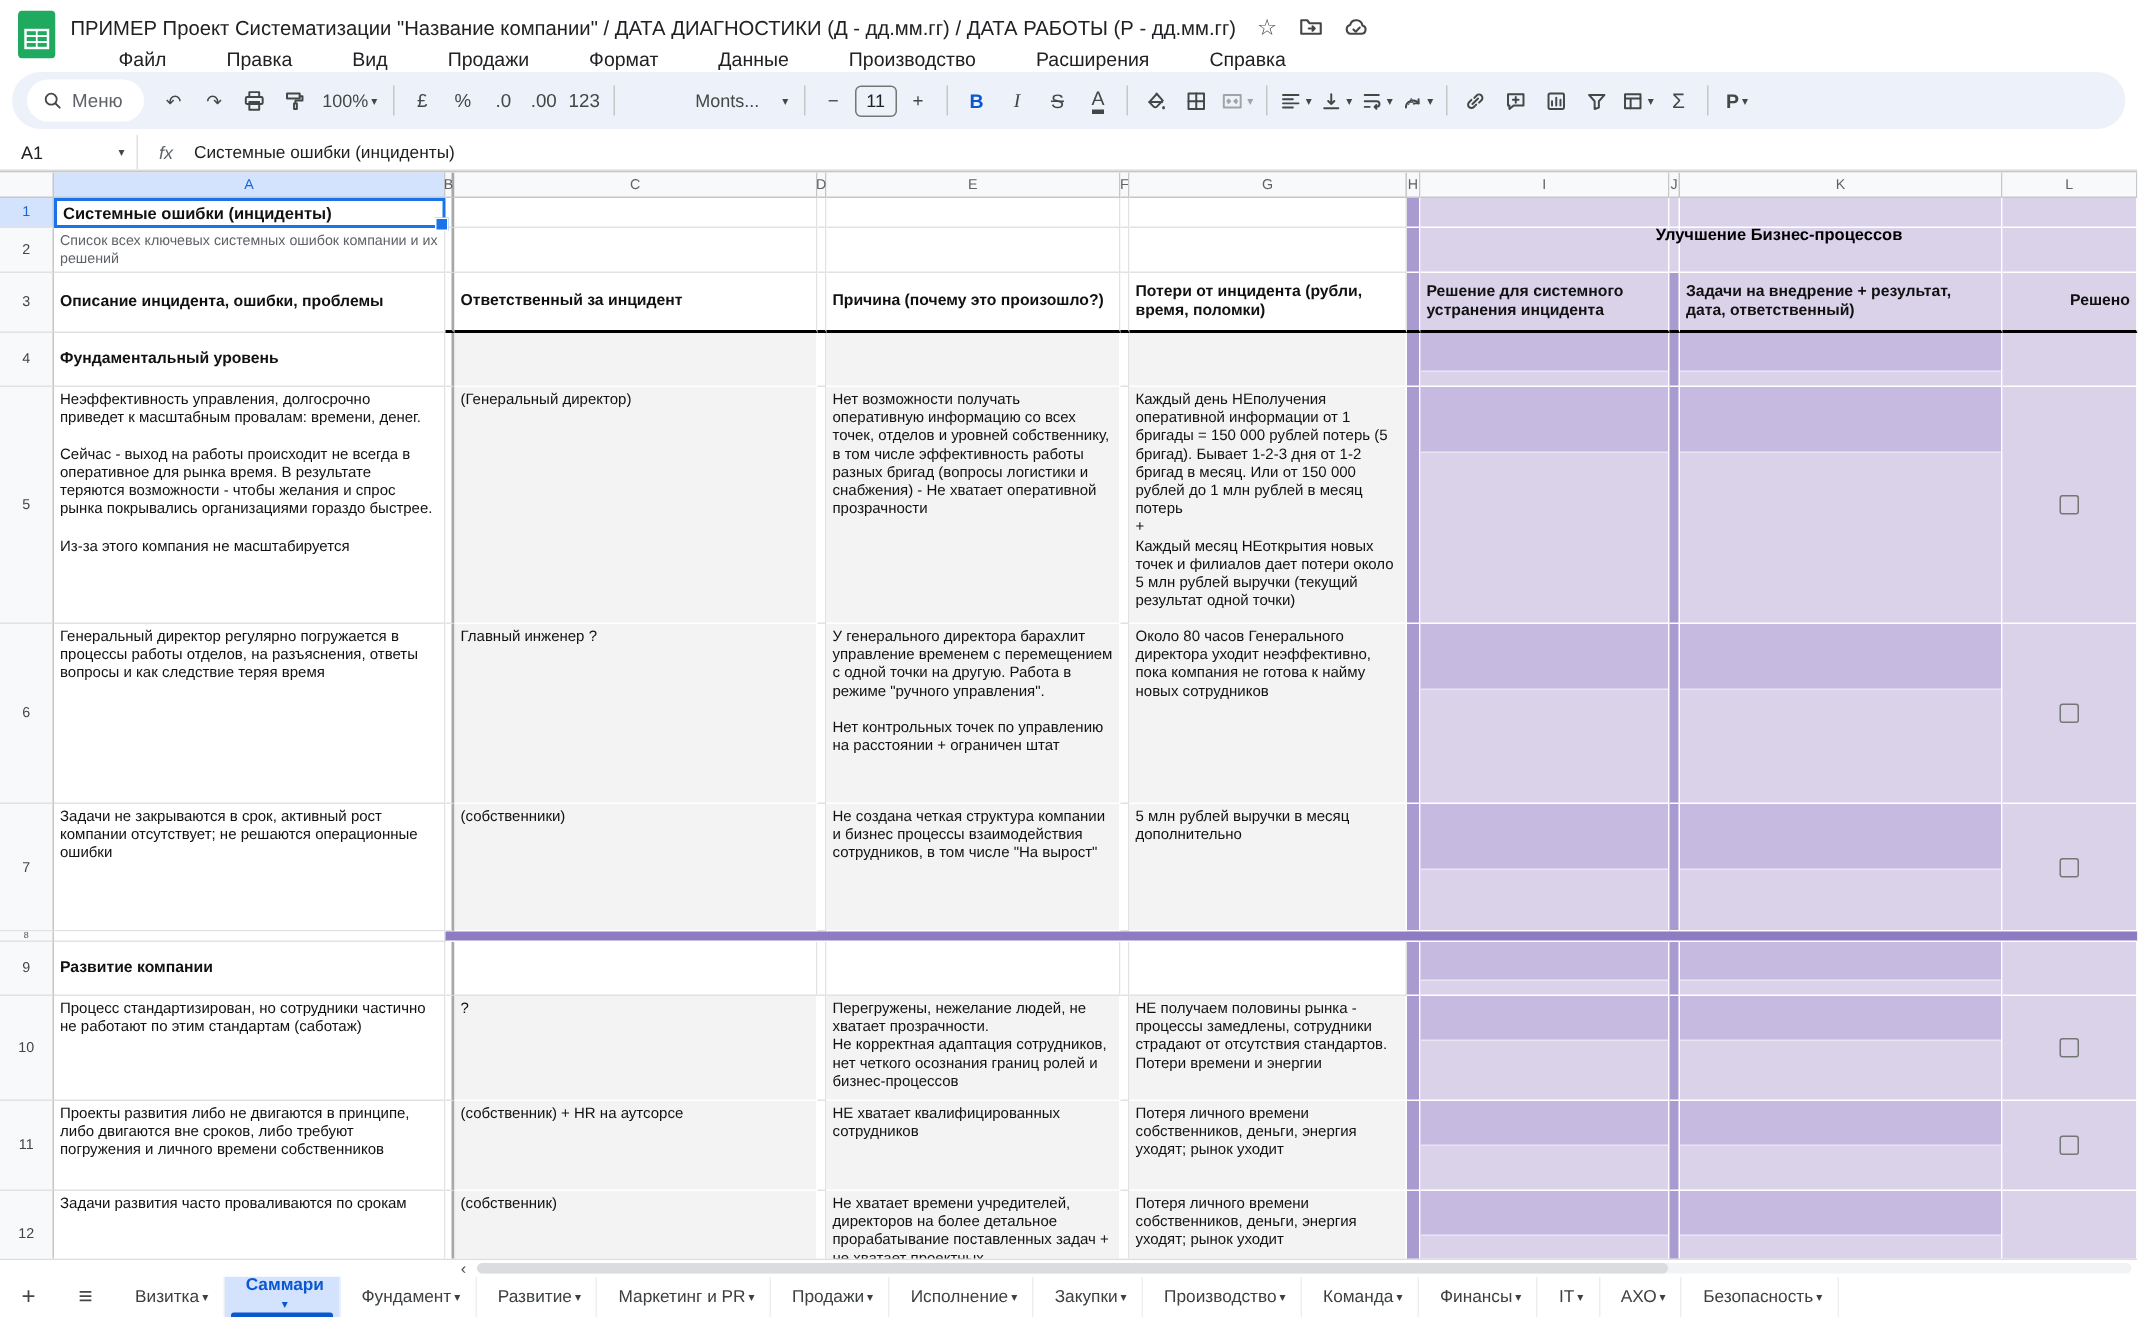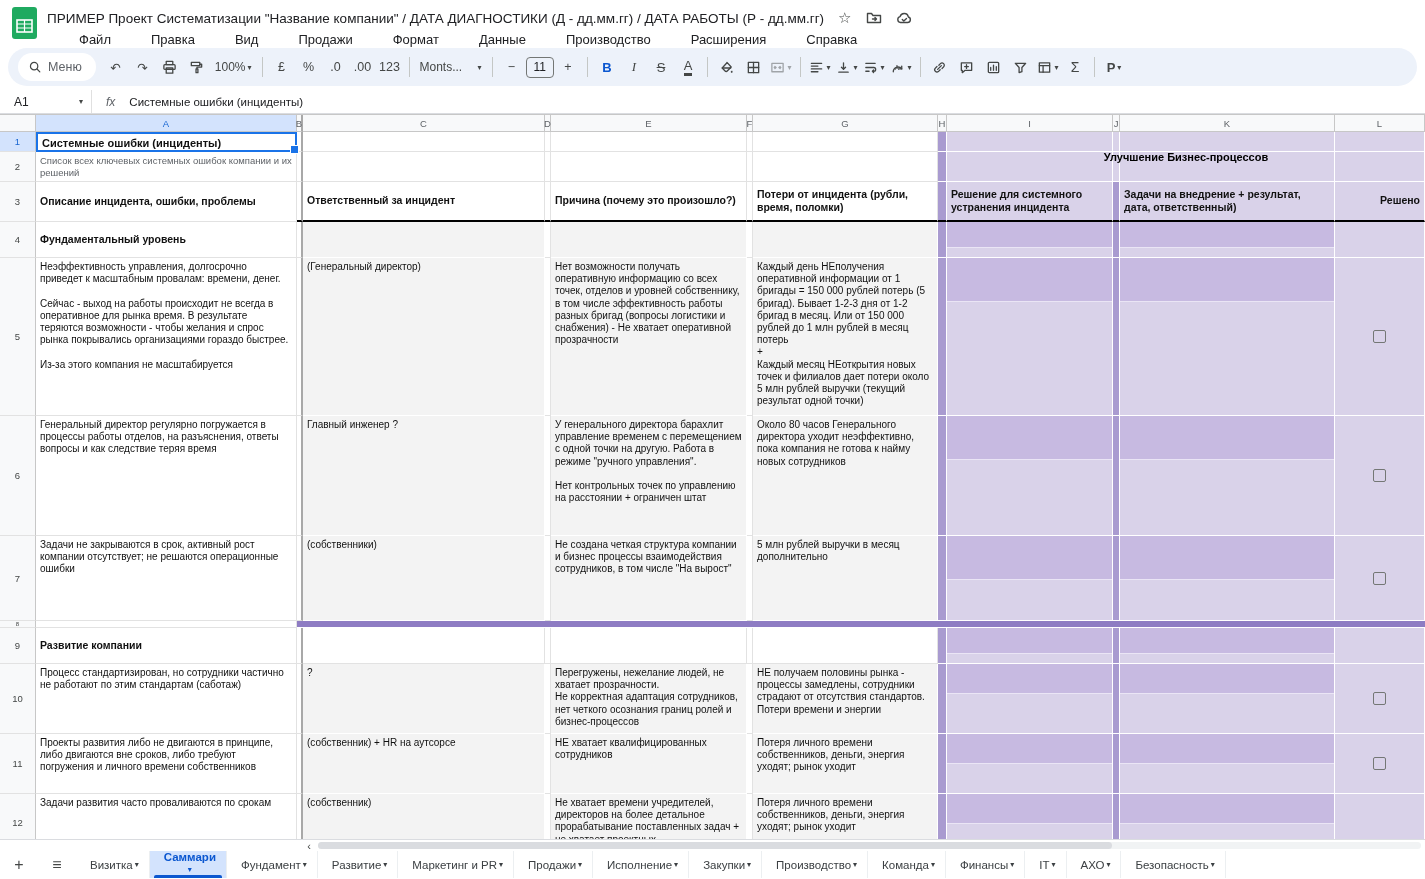--- a/index.html
+++ b/index.html
@@ -18,21 +18,21 @@
   .toolbar{height:38px;margin:2px 8px 4px;background:#edf2fa;border-radius:20px;display:flex;align-items:center;
            padding:0 10px;gap:1px;box-sizing:border-box;overflow:hidden;}
   .tbb{min-width:26px;height:26px;display:flex;align-items:center;justify-content:center;border-radius:4px;
        color:#444746;font-size:12.5px;flex:none;gap:2px;}
   .tbb svg{display:block;}
   .sep{width:1px;height:20px;background:#c4c7c5;margin:0 5px;flex:none;}
   .search-pill{height:28px;background:#fff;border-radius:18px;display:flex;align-items:center;gap:6px;
                padding:0 14px 0 10px;color:#5f6368;font-size:12.5px;margin-right:6px;flex:none;}
   .dd{font-size:8px;color:#444746;}
   .zoom{font-size:12px;padding:0 4px;}
-  .fontname{font-size:12px;min-width:62px;justify-content:space-between;padding:0 4px;}
+  .fontname{font-size:12px;min-width:62px;justify-content:space-between;padding:0 4px;margin-left:44px;}
   .sizebox{border:1px solid #747775;border-radius:4px;padding:0 7px;height:19px;display:flex;align-items:center;
            font-size:12px;background:transparent;}
   .b-on{color:#0b57d0;font-weight:700;font-size:13px;}
   .it{font-style:italic;font-family:"Liberation Serif",serif;font-size:13px;}
   .strike{text-decoration:line-through;font-size:13px;}
   .tcol{font-size:13px;border-bottom:3px solid #444746;line-height:1;padding-bottom:1px;}
   .dim{opacity:.45;}
   .sum{font-size:14px;}
   .addon{font-weight:700;font-size:13px;}
   

